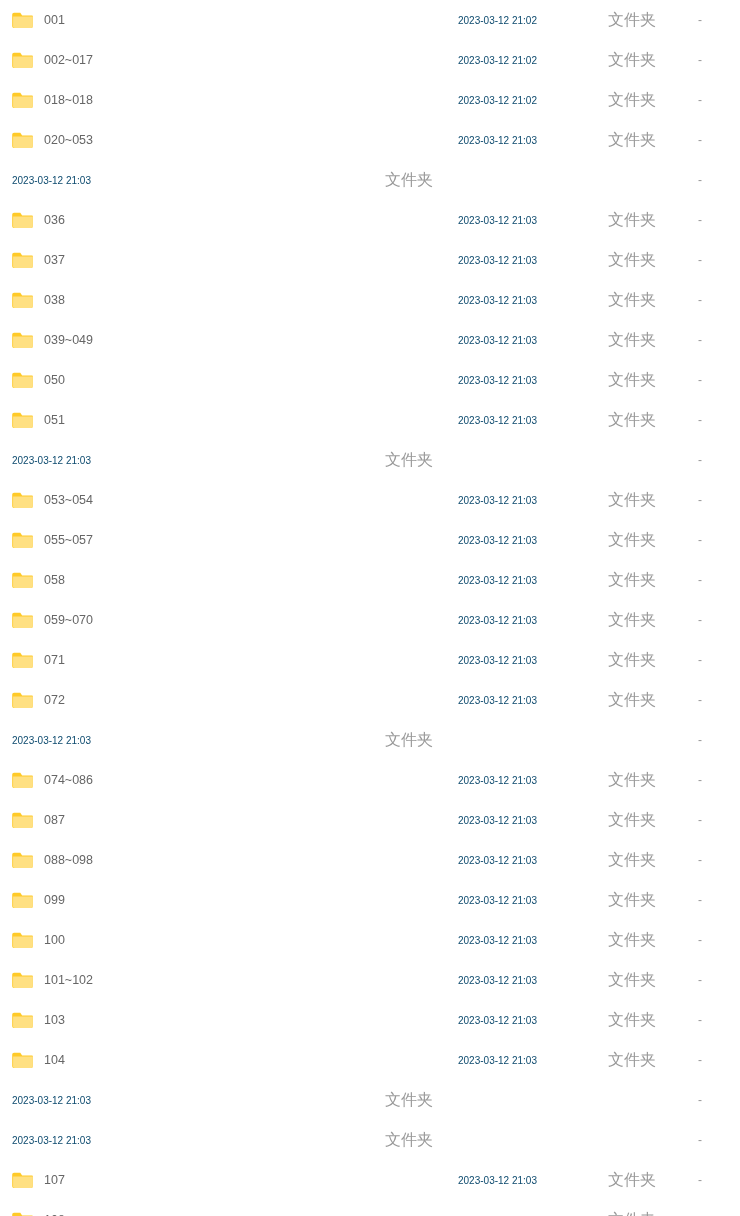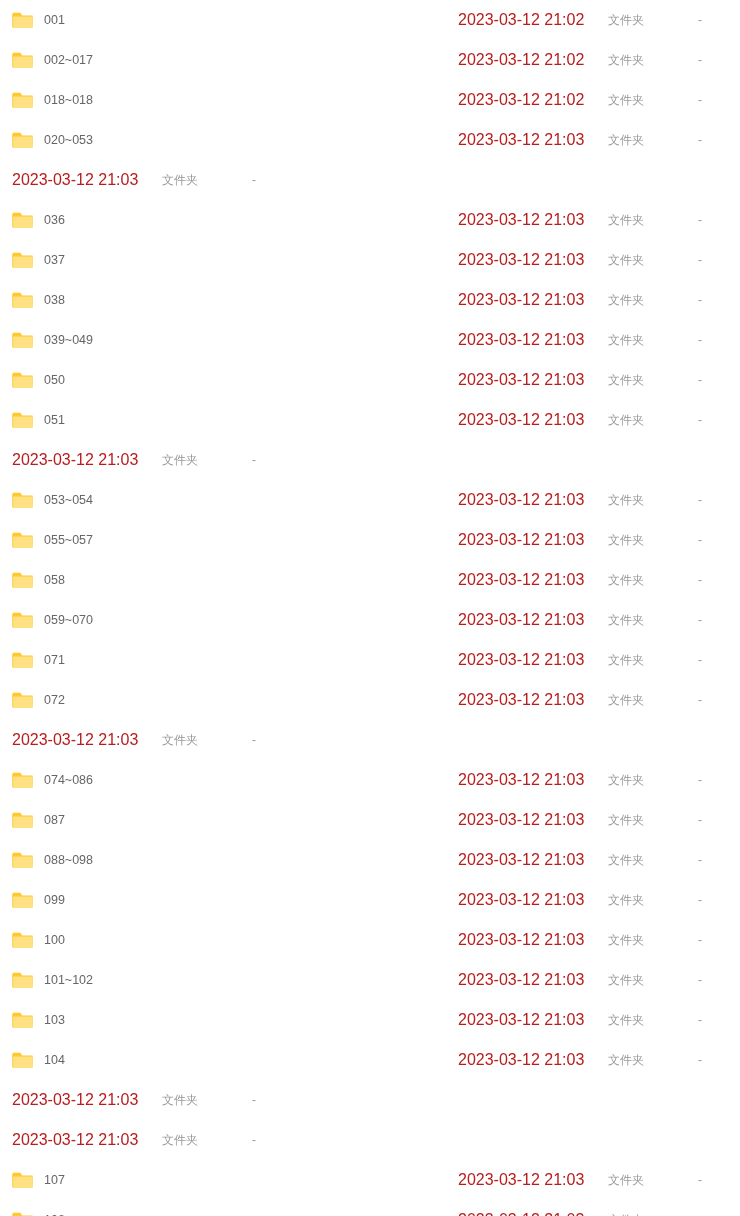--- a/index.html
+++ b/index.html
@@ -12,45 +12,46 @@
   }
   .file-list {
     width: 100%;
   }
   .file-row {
     display: flex;
     align-items: center;
     height: 40px;
     padding: 4px 12px;
     cursor: pointer;
+    justify-content: space-between;
   }
   .col-name {
     display: flex;
     align-items: center;
     flex: 1 1 auto;
     min-width: 0;
     color: #666666;
   }
   .folder-icon {
     width: 22px;
     height: 18px;
     margin-right: 10px;
     flex-shrink: 0;
   }
   .col-date {
     width: 150px;
     flex-shrink: 0;
-    color: #b91c1c;
-    font-size: 16px;
+    color: #0c4a6e;
+    font-size: 10px;
   }
   .col-type {
     width: 90px;
     flex-shrink: 0;
     color: #999999;
-    font-size: 12px;
+    font-size: 16px;
   }
   .col-size {
     width: 30px;
     flex-shrink: 0;
     color: #999999;
     font-size: 12px;
     text-align: left;
   }
 </style>
 </head>

